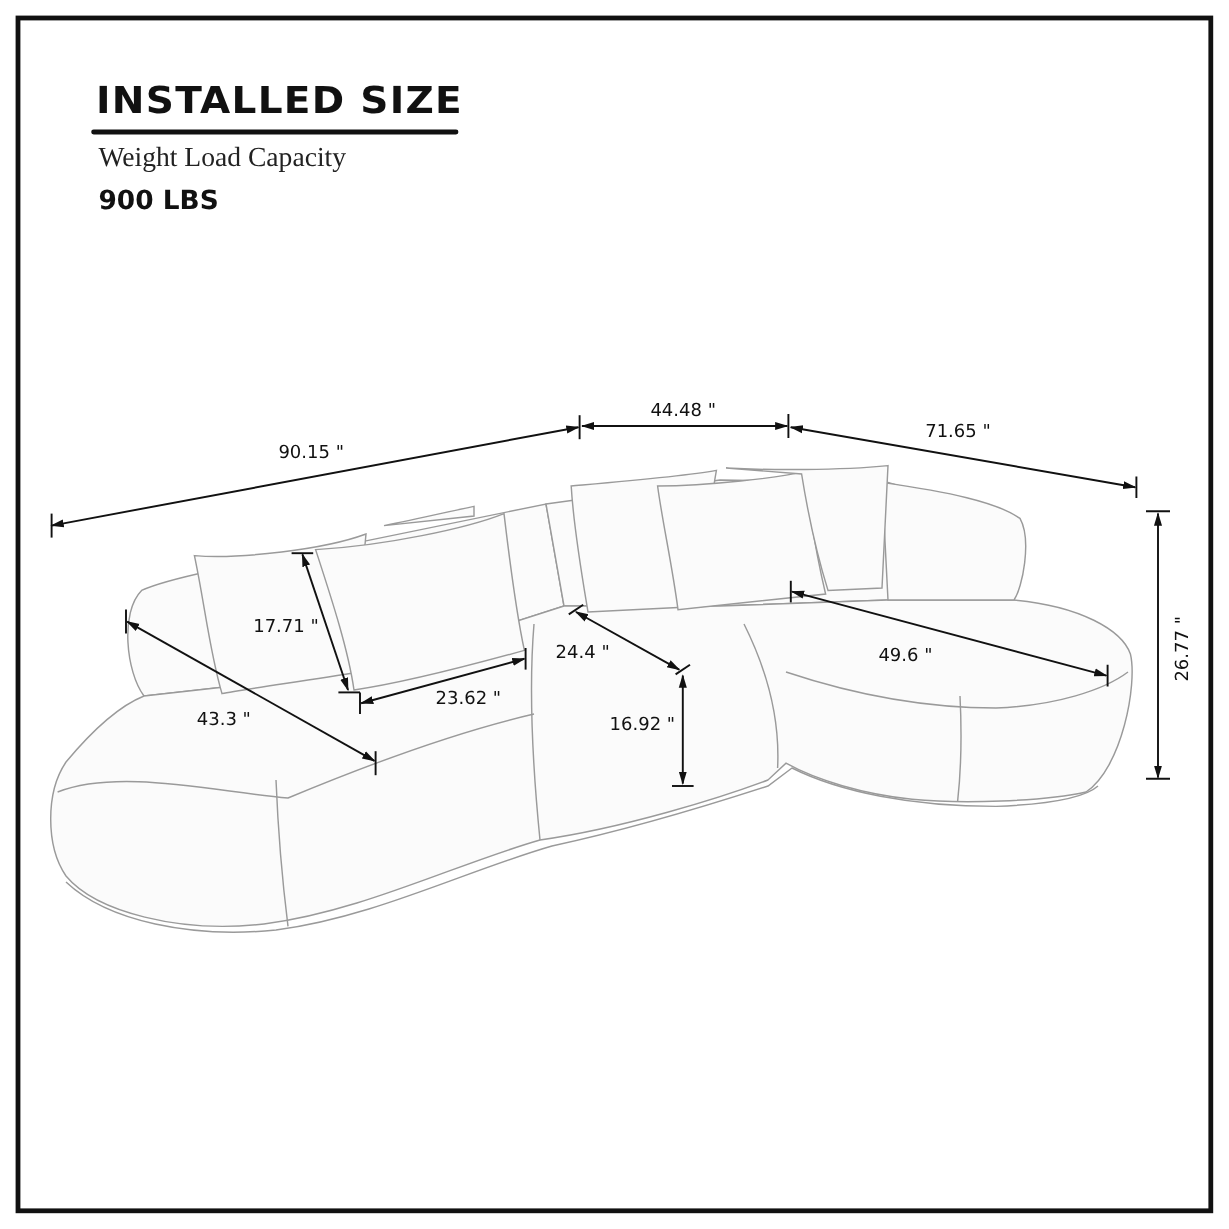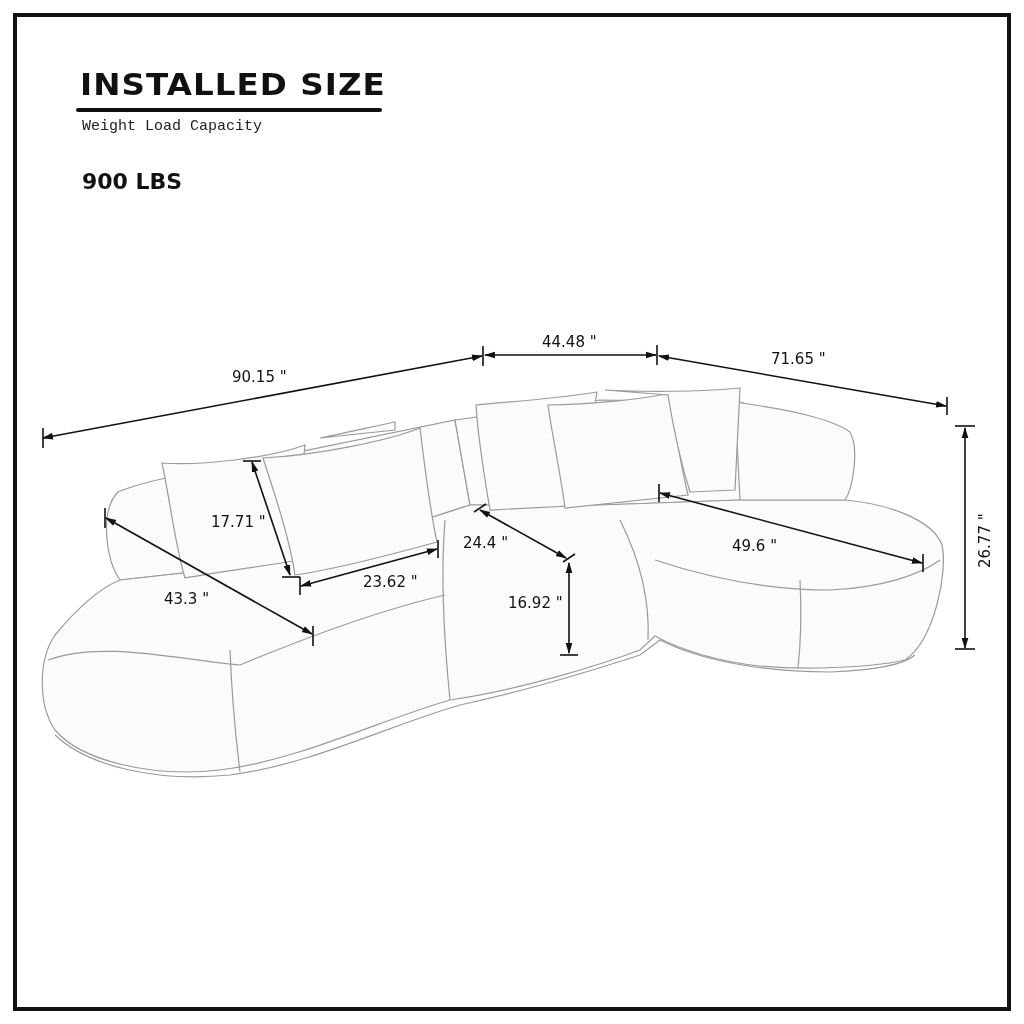--- a/index.html
+++ b/index.html
@@ -1,21 +1,21 @@
 <!DOCTYPE html>
 <html><head>
   <meta charset="utf-8">
   <style>
     html, body { margin: 0; padding: 0; background: #ffffff; }
     body { width: 1024px; height: 1024px; position: relative; overflow: hidden; font-family: "DejaVu Sans", sans-serif; }
     .frame { position: absolute; left: 13px; top: 13px; width: 990px; height: 990px; border: 4px solid #111111; box-sizing: content-box; }
     .title { position: absolute; left: 80px; top: 66px; font-family: "DejaVu Sans", sans-serif; font-weight: bold; font-size: 31px; letter-spacing: 1px; color: #111; white-space: nowrap; transform: scaleX(1.05); transform-origin: left; }
     .title-rule { position: absolute; left: 76px; top: 108px; width: 306px; height: 4px; background: #111; border-radius: 2px; }
-    .subtitle { position: absolute; left: 82px; top: 118px; font-size: 15px; color: #222; white-space: nowrap; font-family: Liberation Mono, monospace; }
-    .capacity { position: absolute; left: 82px; top: 169px; font-size: 22px; font-weight: bold; color: #111; white-space: nowrap; }
+    .subtitle { position: absolute; left: 82px; top: 118px; font-size: 23px; color: #222; white-space: nowrap; font-family: Liberation Serif, serif; }
+    .capacity { position: absolute; left: 82px; top: 155px; font-size: 22px; font-weight: bold; color: #111; white-space: nowrap; }
     svg.diagram { position: absolute; left: 0; top: 0; }
     .dim-label { font-family: "DejaVu Sans", sans-serif; font-size: 15px; fill: #111; }
   </style>
 </head>
 <body>
 
 <div class="frame"></div>
 
 <div class="title">INSTALLED SIZE</div>
 <div class="title-rule"></div>

